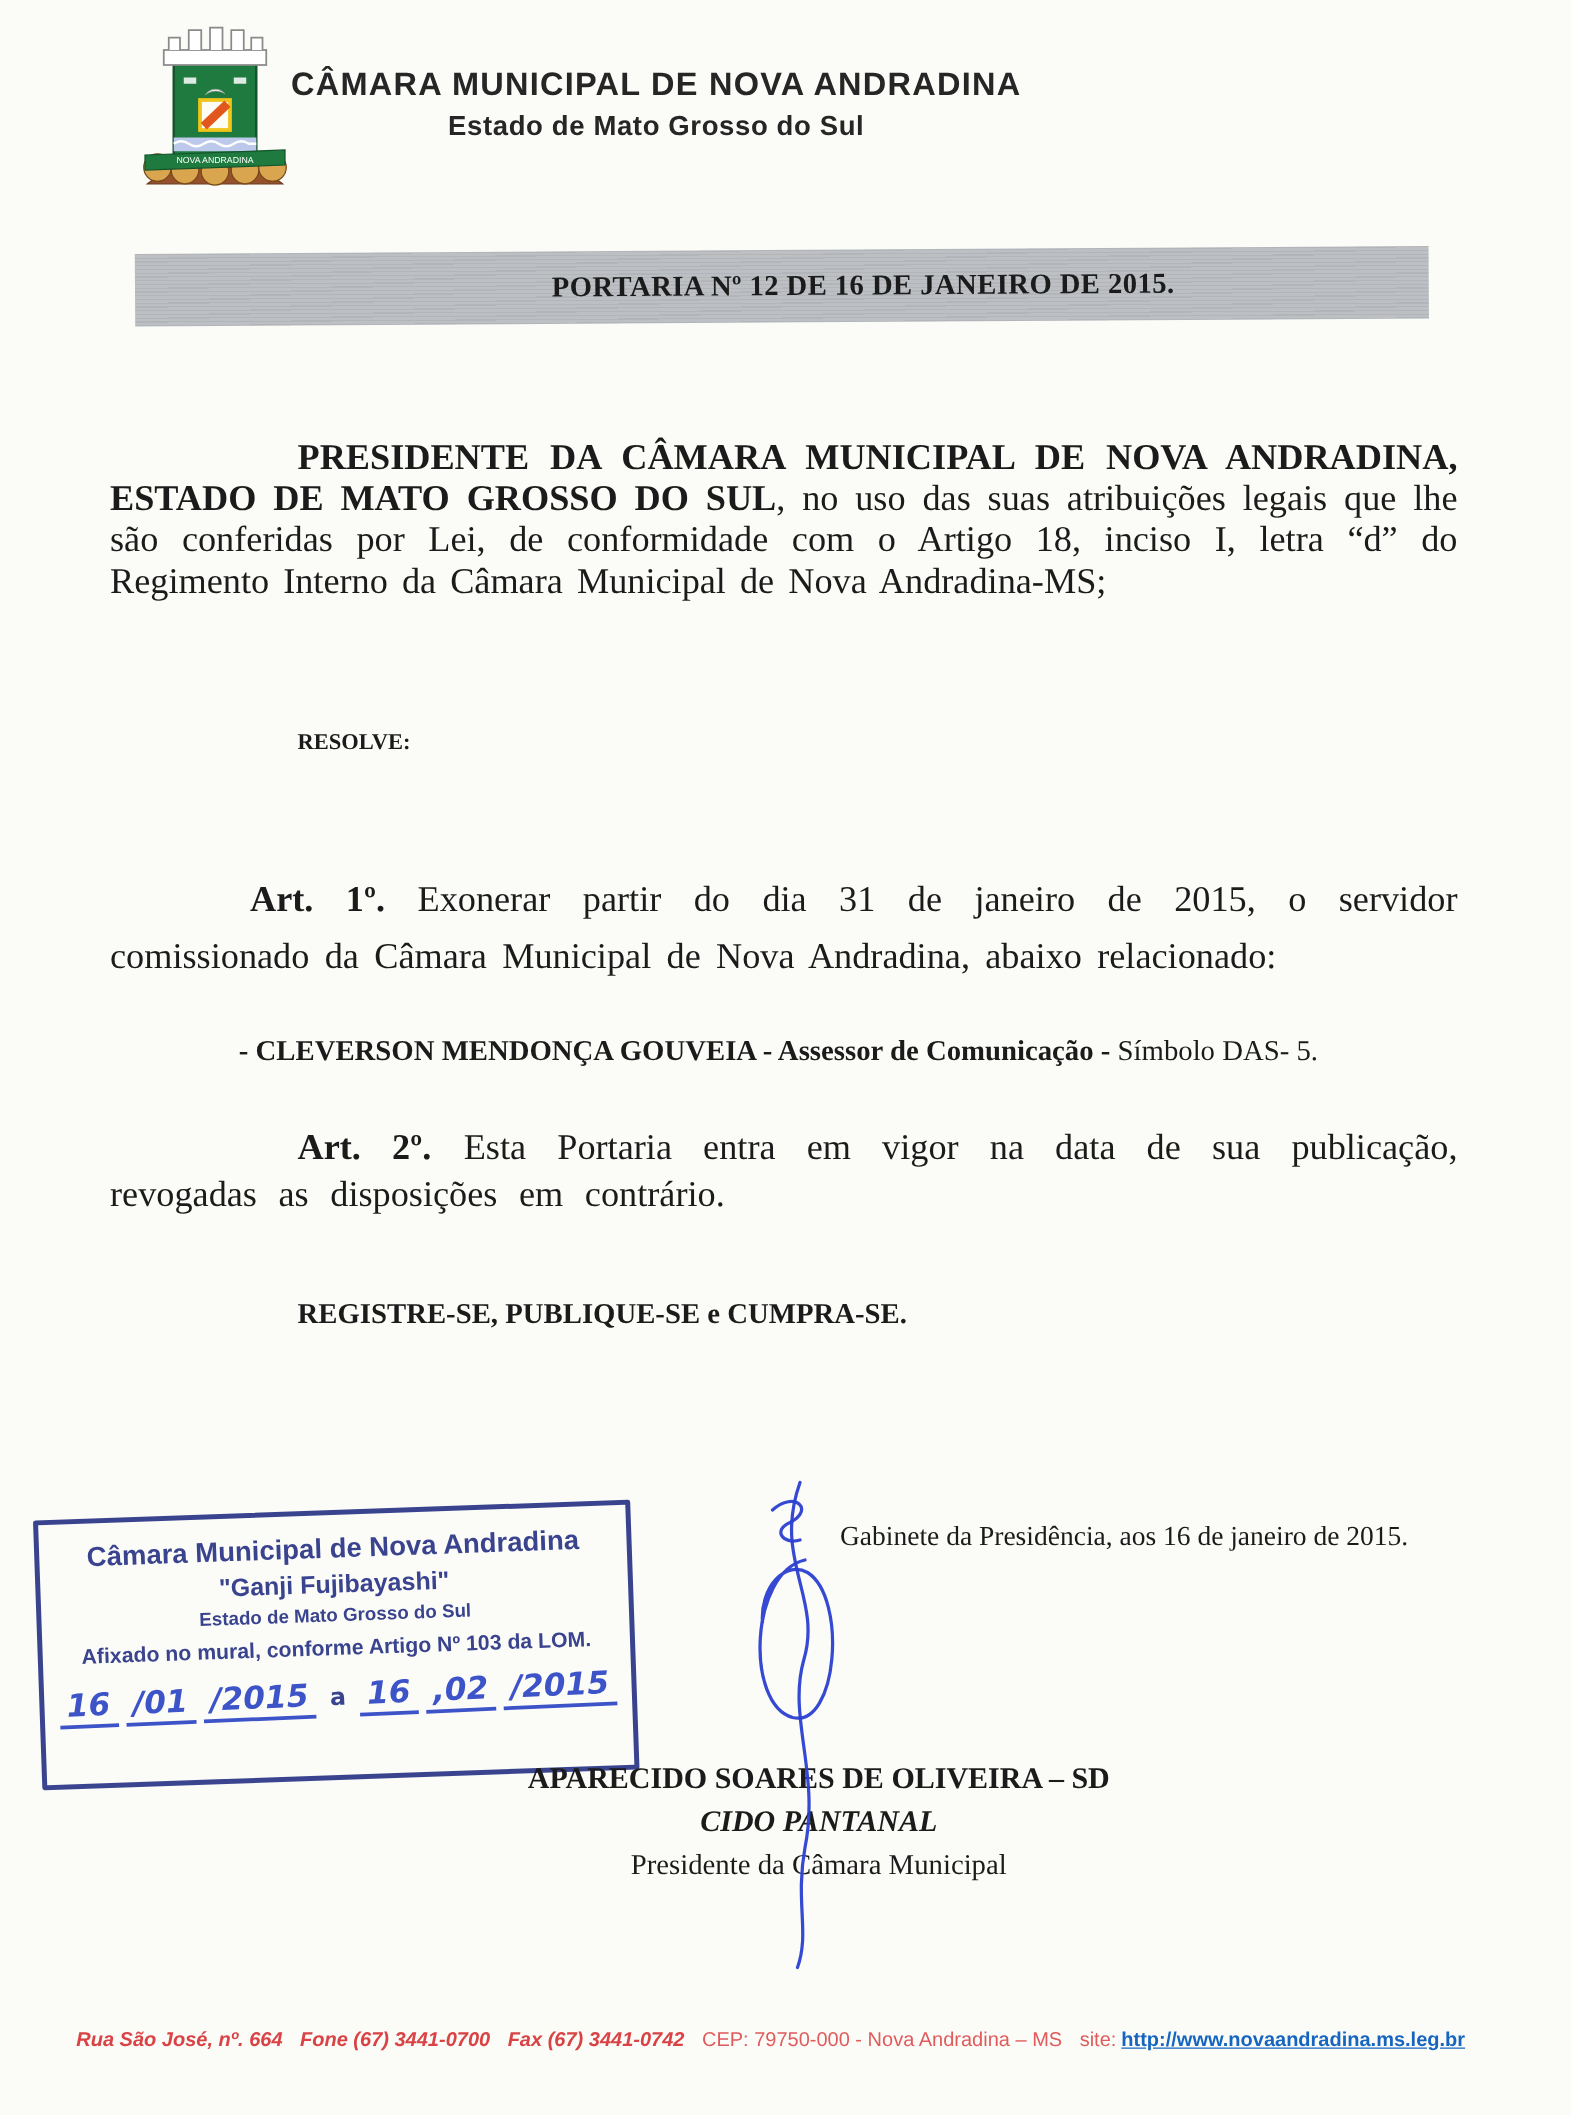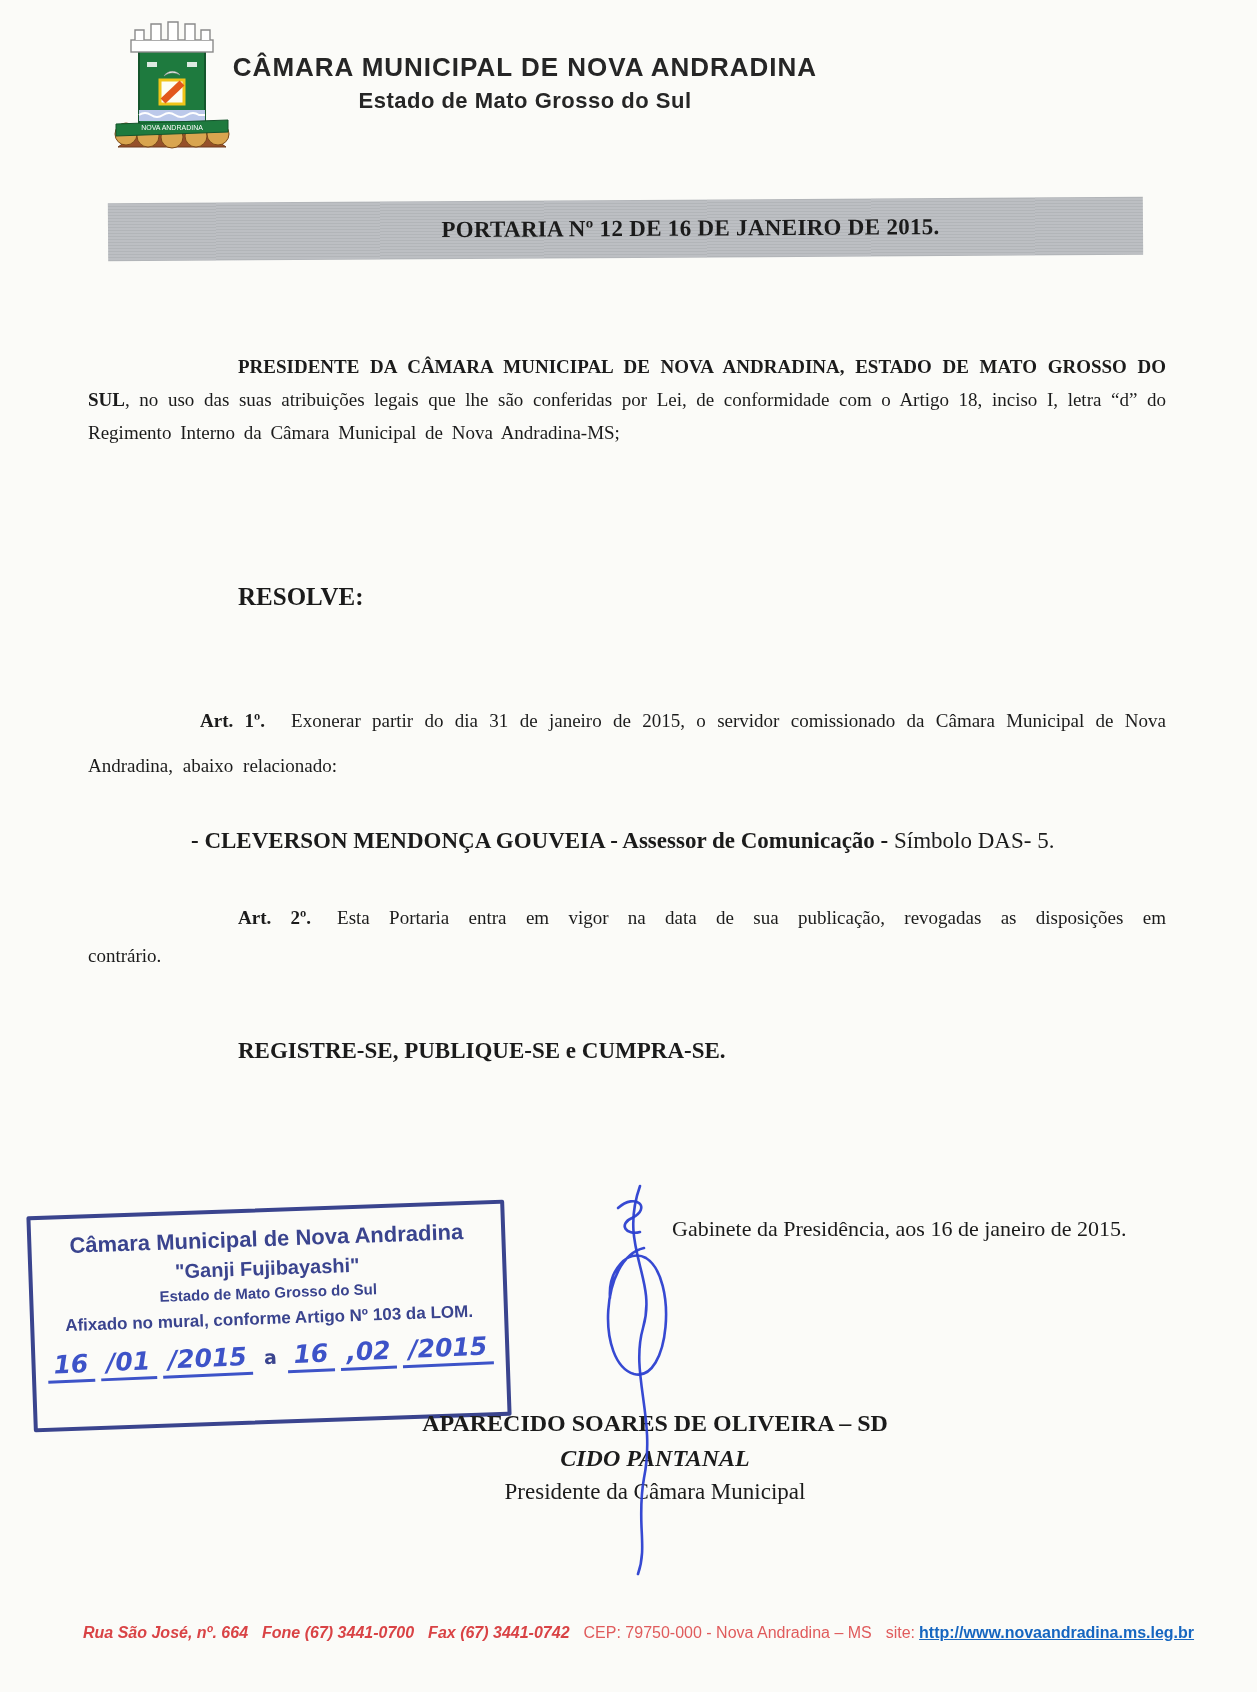--- a/index.html
+++ b/index.html
@@ -23,23 +23,23 @@
   .crest{left:98px;top:12px;}
 
   
   .titlebar{left:108px;top:200px;width:1035px;height:58px;background:var(--titlebar-bg);
     background-image:repeating-linear-gradient(0deg, rgba(0,0,0,.04) 0 1px, rgba(255,255,255,.05) 1px 3px);
     transform:rotate(-.35deg);display:flex;align-items:center;}
   .titlebar .t{width:100%;text-align:center;padding-left:130px;
     font-size:23px;font-weight:bold;letter-spacing:.3px;}
 
   
-  .para{left:88px;width:1078px;text-align:justify;font-size:19px;}
+  .para{left:88px;width:1078px;text-align:justify;font-size:29px;}
   .preamble{top:350px;line-height:33px;text-indent:150px;word-spacing:4px;}
-  .resolve{left:238px;top:583px;font-size:25px;font-weight:bold;}
+  .resolve{left:238px;top:583px;font-size:18px;font-weight:bold;}
   .art1{top:698px;line-height:45px;text-indent:112px;word-spacing:5px;}
   .servant{left:191px;top:828px;font-size:23px;white-space:nowrap;}
   .art2{top:899px;line-height:38px;text-indent:150px;word-spacing:10px;}
   .art-label{font-weight:bold;padding-right:26px;}
   .closing{left:238px;top:1038px;font-size:23px;font-weight:bold;}
   .placedate{left:672px;top:1216px;font-size:22px;}
 
   
   .stamp{left:30px;top:1208px;width:478px;height:216px;border:4px solid var(--stamp-ink);
     border-radius:2px;transform:rotate(-2deg);color:var(--stamp-ink);opacity:.93;
@@ -56,21 +56,21 @@
   
   .sigblock{left:305px;top:1410px;width:700px;text-align:center;}
   .sig-name{font-size:24px;font-weight:bold;}
   .sig-nick{font-size:24px;font-weight:bold;font-style:italic;margin-top:8px;}
   .sig-role{font-size:23px;margin-top:7px;}
   .sig-ink{left:548px;top:1178px;z-index:5;}
   .sig-path{stroke:var(--sig-ink);fill:none;stroke-width:2.6;stroke-linecap:round;opacity:.95;}
 
   
   .footer{left:0;top:1624px;width:1257px;font-family:"Liberation Sans", sans-serif;font-size:16px;}
-  .f-line1{padding-left:83px;white-space:nowrap;}
+  .f-line1{padding-left:61px;white-space:nowrap;}
   .f-line2{padding-left:118px;margin-top:6px;white-space:nowrap;font-size:15.5px;}
   .f-red-b{color:var(--footer-red);font-weight:bold;font-style:italic;margin-right:14px;}
   .f-red{color:#e05b5c;margin-right:14px;}
   .f-red-lbl{color:var(--footer-red);font-weight:bold;margin-right:6px;}
   .f-link{color:var(--footer-blue);font-weight:bold;text-decoration:underline;cursor:pointer;}
   .f-sep{color:var(--footer-red);font-weight:bold;margin:0 7px;}
 </style>
 </head>
 <body>
 

